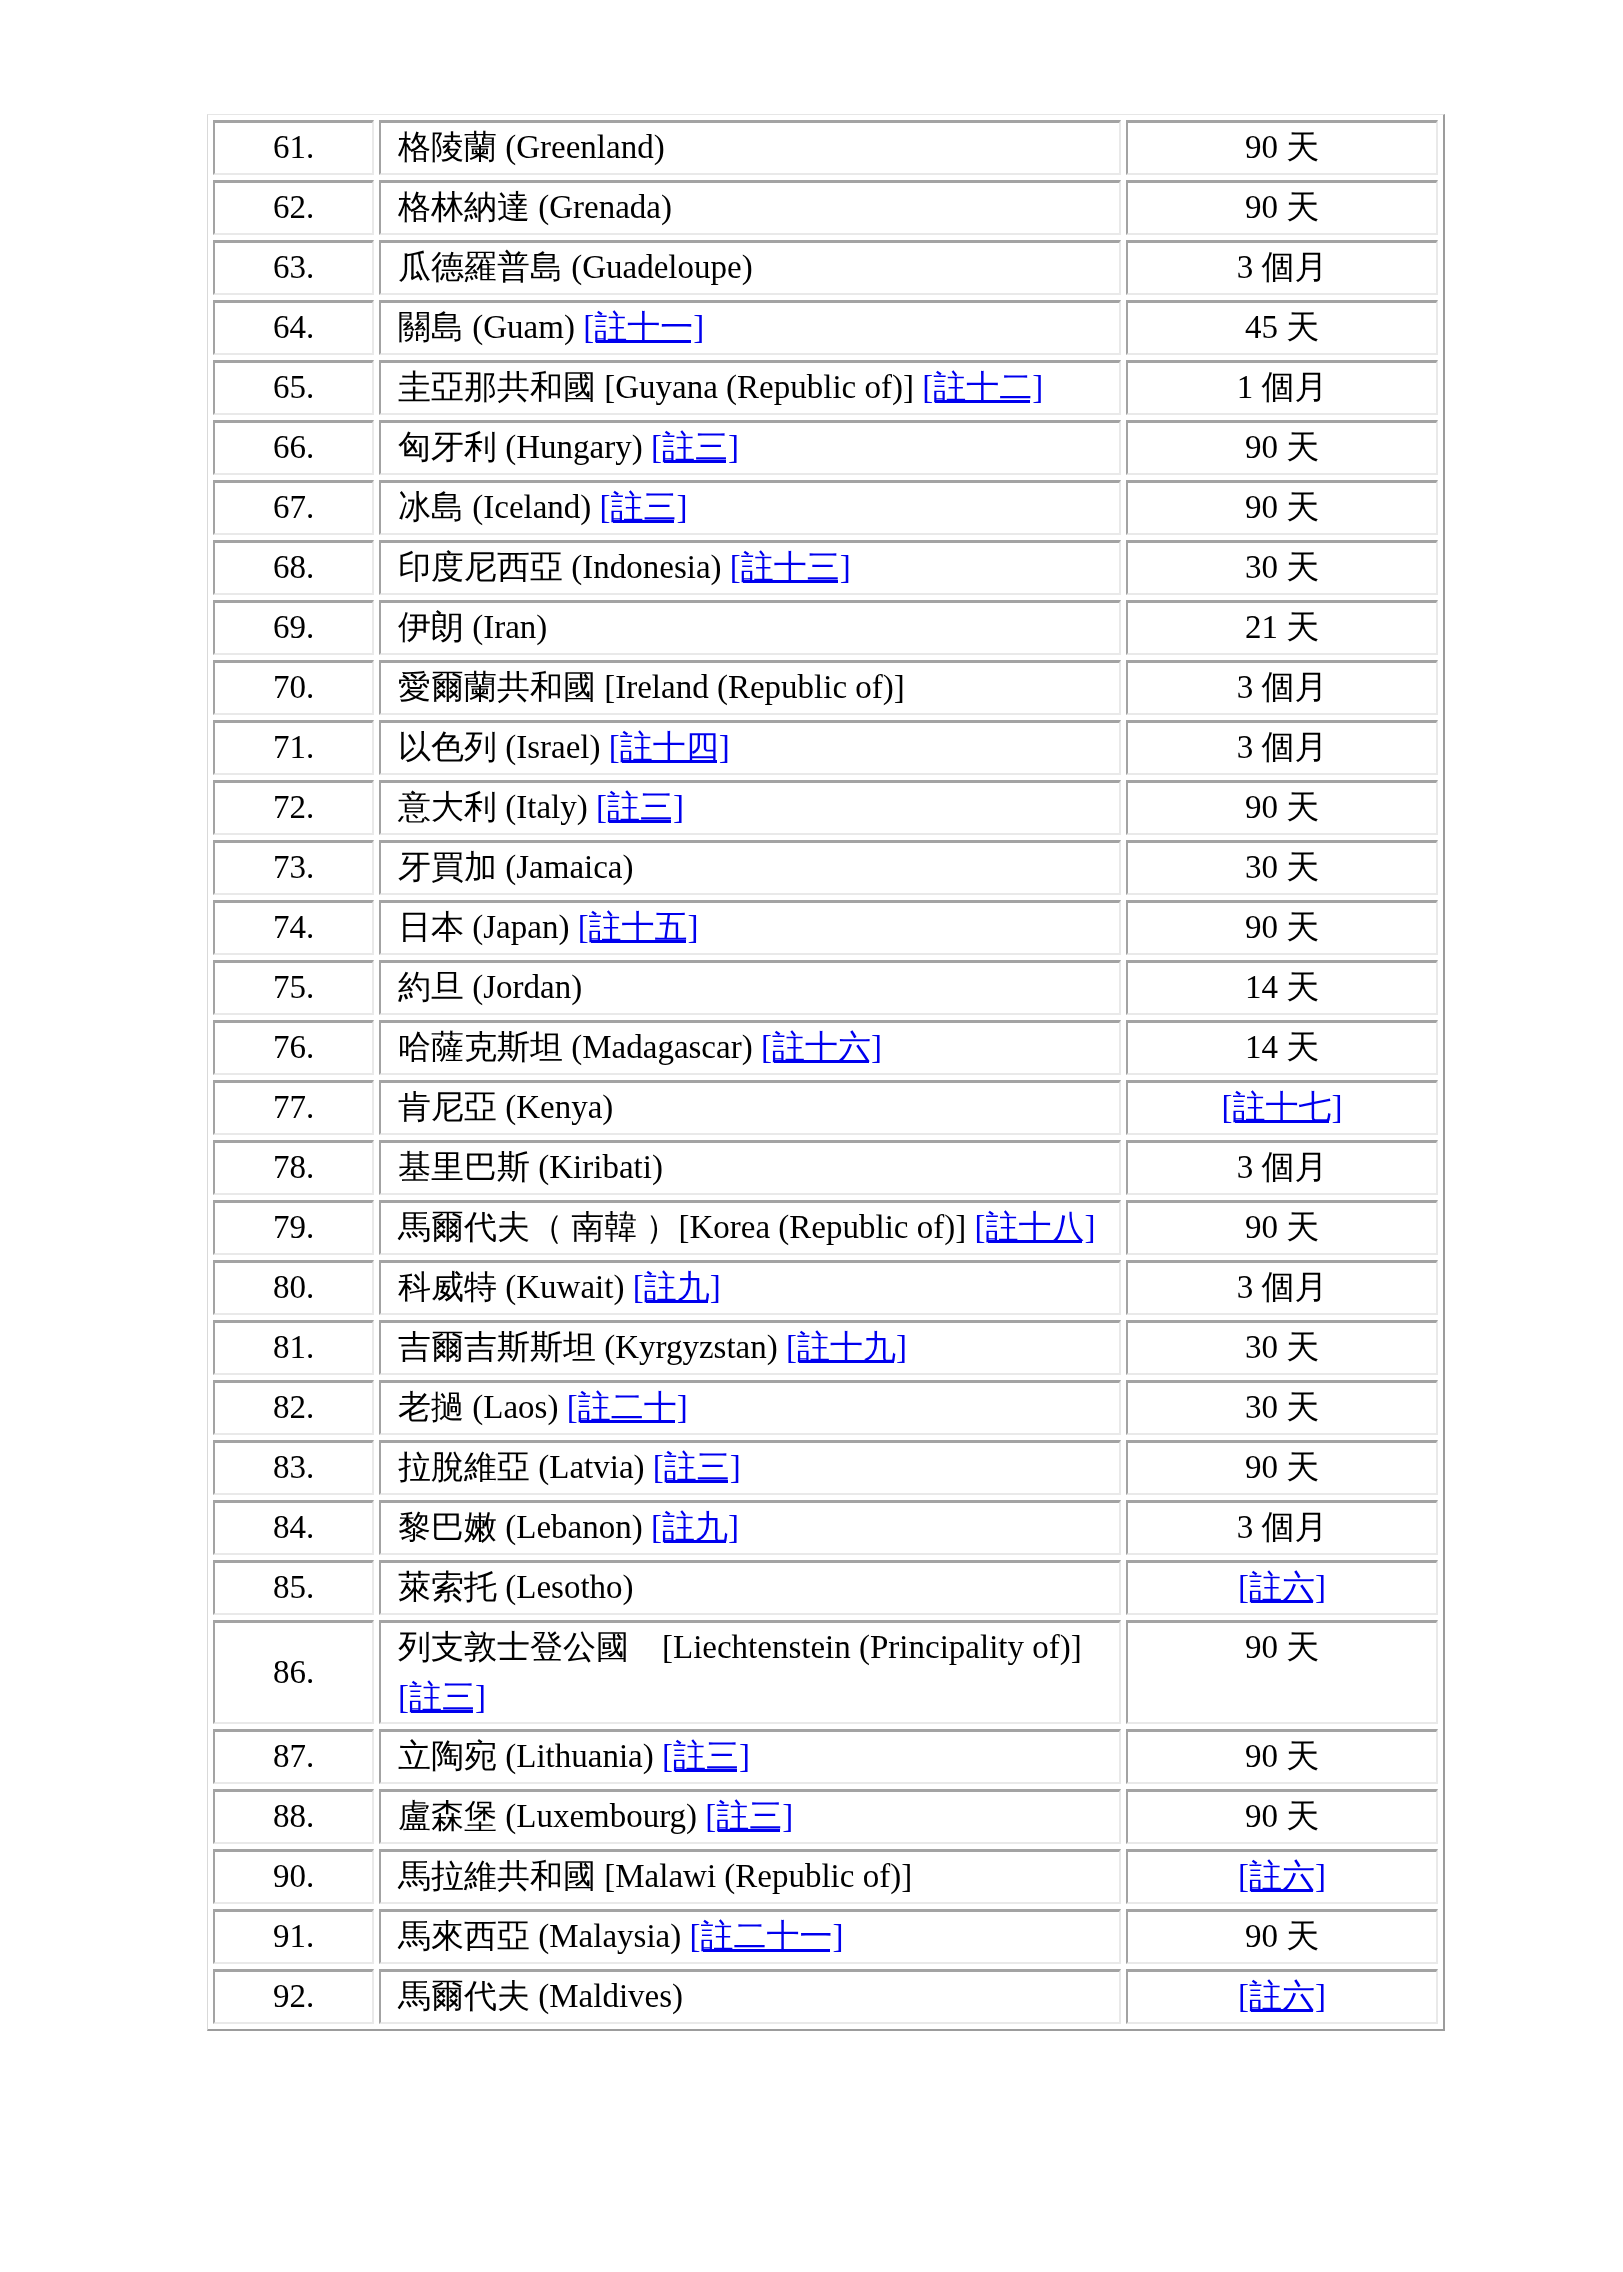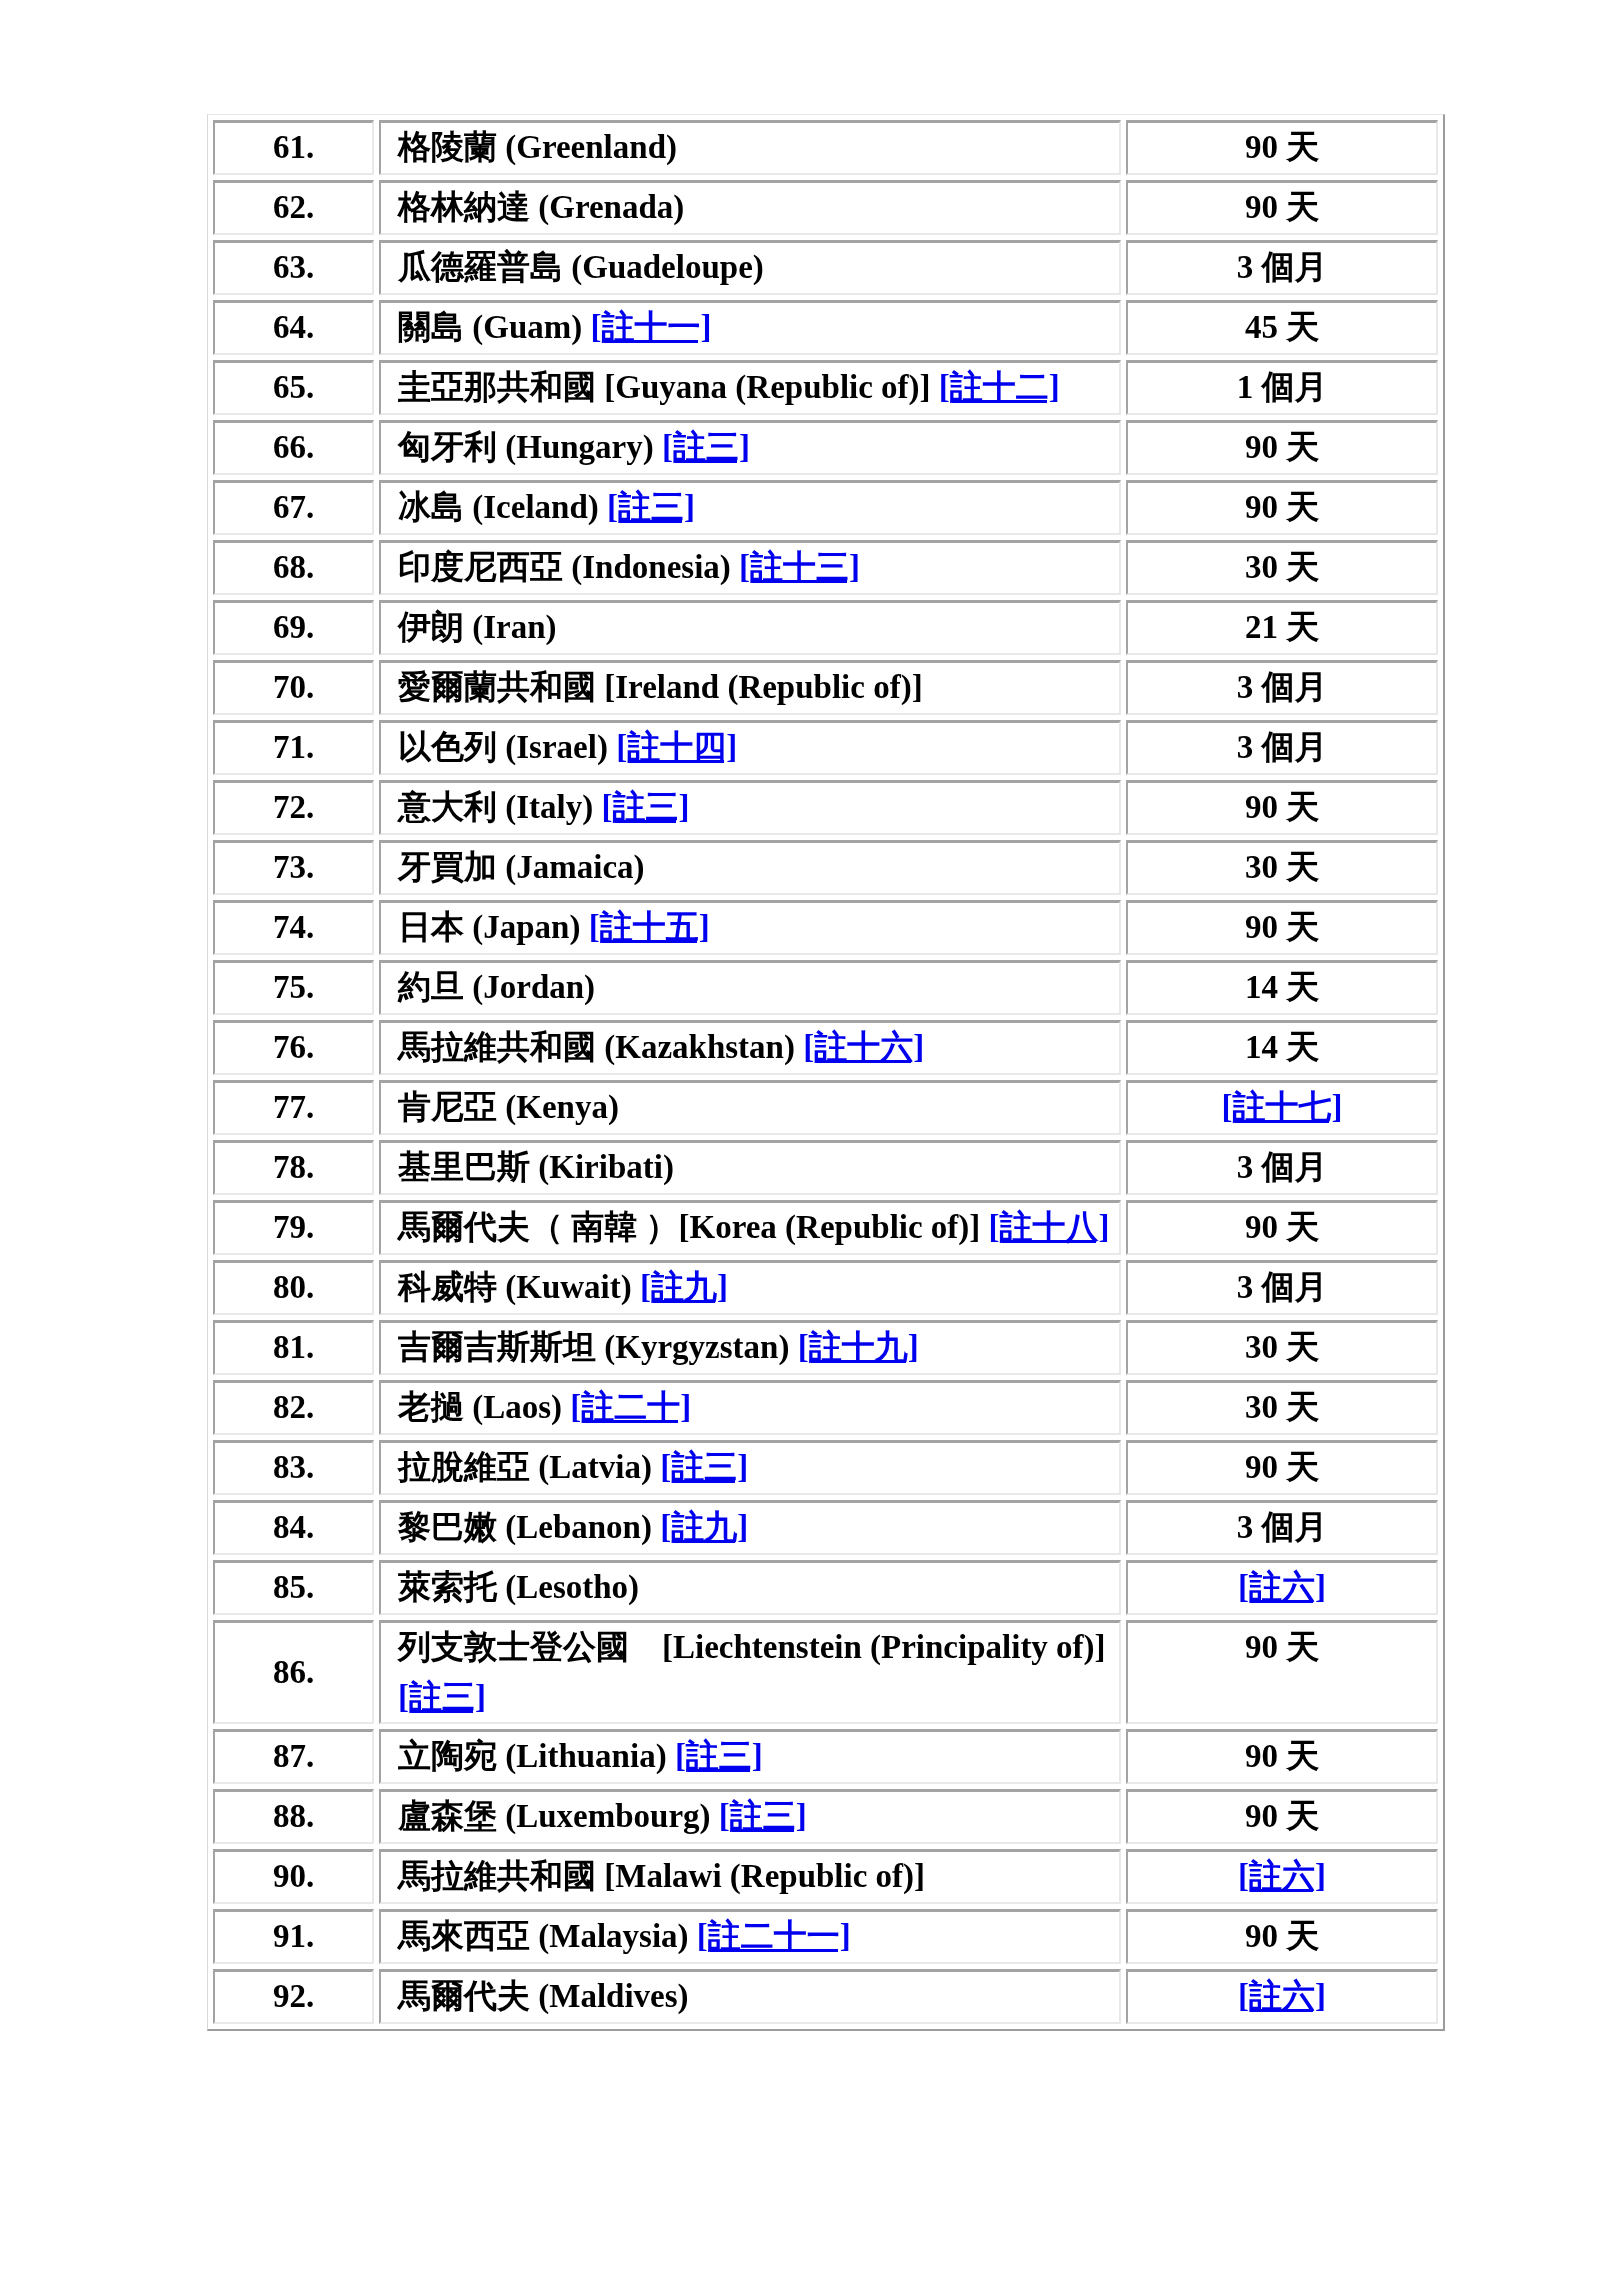--- a/index.html
+++ b/index.html
@@ -21,21 +21,20 @@
   table.visa {
     margin: 114px 8px 0 207px;
     table-layout: fixed;
     border-collapse: separate;
     border-spacing: 5.5px;
     background: #ffffff;
     
     border-style: solid;
     border-width: 1.4px 2.3px 2.7px 1.4px;
     border-color: #e6e6e6 #9c9c9c #9c9c9c #d9d9d9;
-    font-weight: bold;
   }
   td {
     box-sizing: border-box;
     background: #ffffff;
     
     border-style: solid;
     border-width: 3.2px 2.3px 2.7px 2.3px;
     border-color: #a3a3a3 #e9e9e9 #e9e9e9 #a3a3a3;
     height: 55px;
     padding: 0 2.7px;
@@ -141,21 +140,21 @@
           <td class="country"><span>日本 (Japan)</span> <a class="note-link" href="#">[註十五]</a></td>
           <td class="duration"><span>90 天</span></td>
         </tr>
         <tr>
           <td class="num"><span>75.</span></td>
           <td class="country"><span>約旦 (Jordan)</span></td>
           <td class="duration"><span>14 天</span></td>
         </tr>
         <tr>
           <td class="num"><span>76.</span></td>
-          <td class="country"><span>馬拉維共和國 (Kazakhstan)</span> <a class="note-link" href="#">[註十六]</a></td>
+          <td class="country"><span>哈薩克斯坦 (Madagascar)</span> <a class="note-link" href="#">[註十六]</a></td>
           <td class="duration"><span>14 天</span></td>
         </tr>
         <tr>
           <td class="num"><span>77.</span></td>
           <td class="country"><span>肯尼亞 (Kenya)</span></td>
           <td class="duration"><a class="note-link" href="#">[註十七]</a></td>
         </tr>
         <tr>
           <td class="num"><span>78.</span></td>
           <td class="country"><span>基里巴斯 (Kiribati)</span></td>

